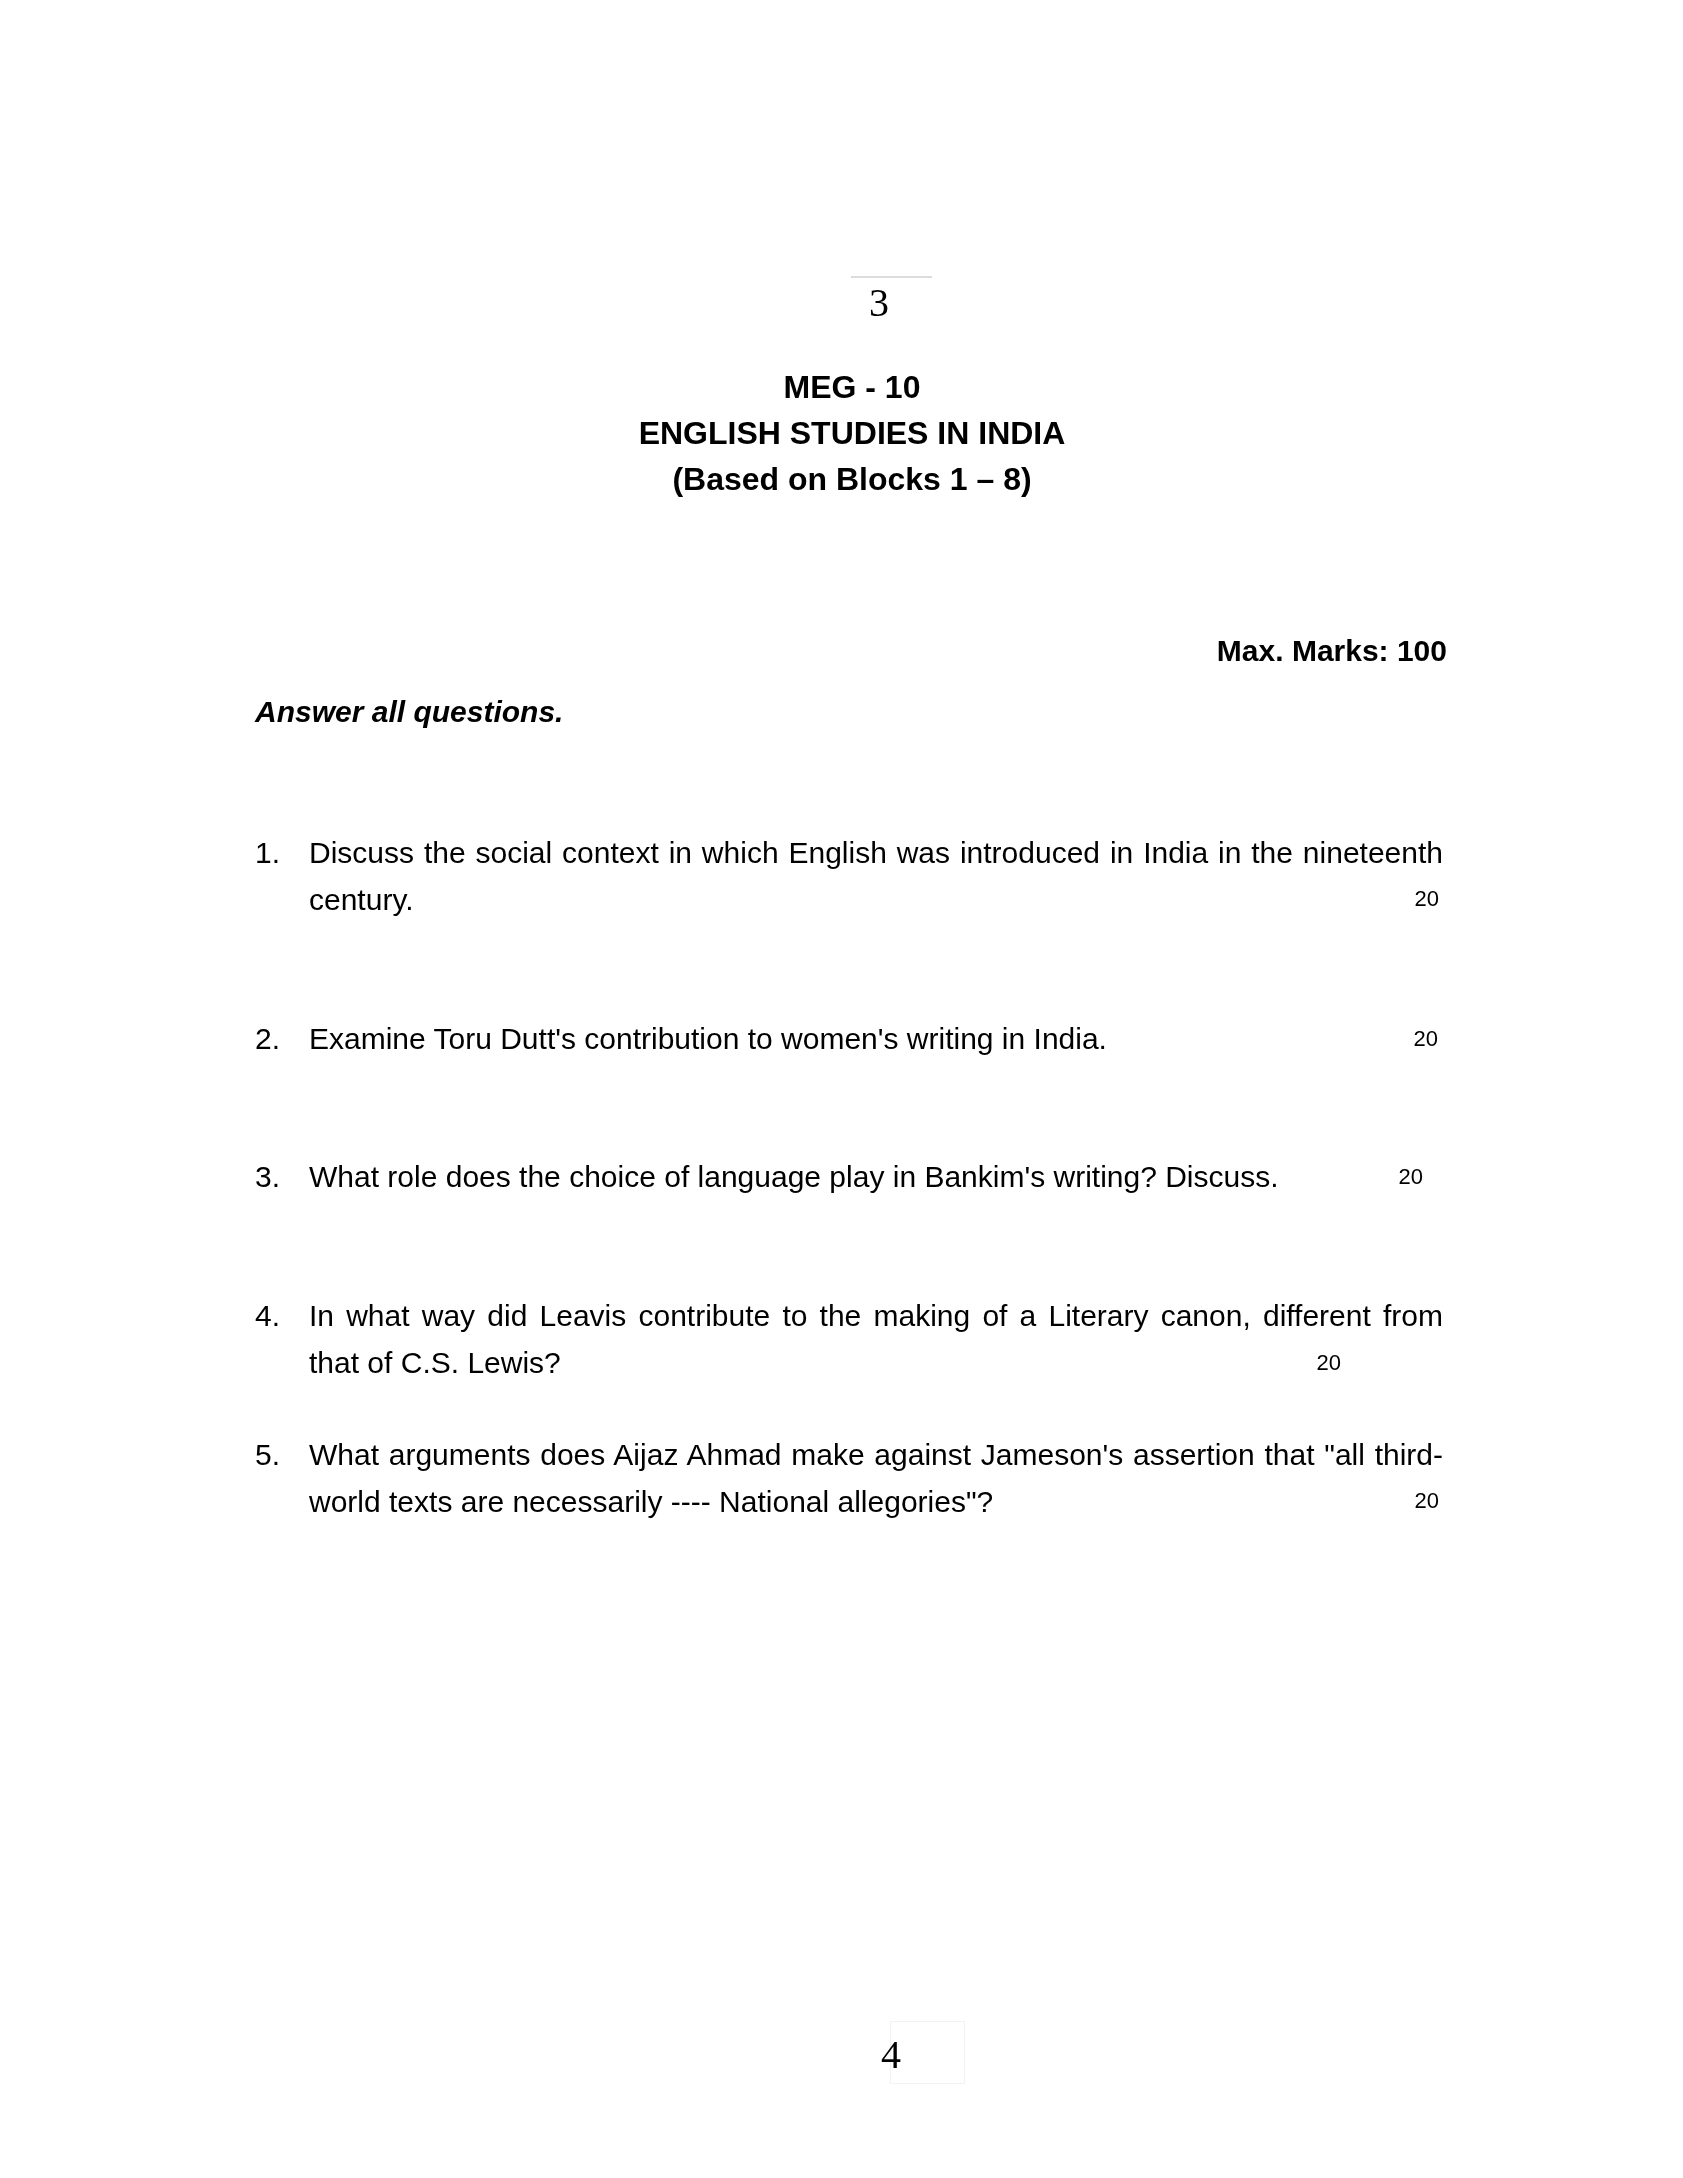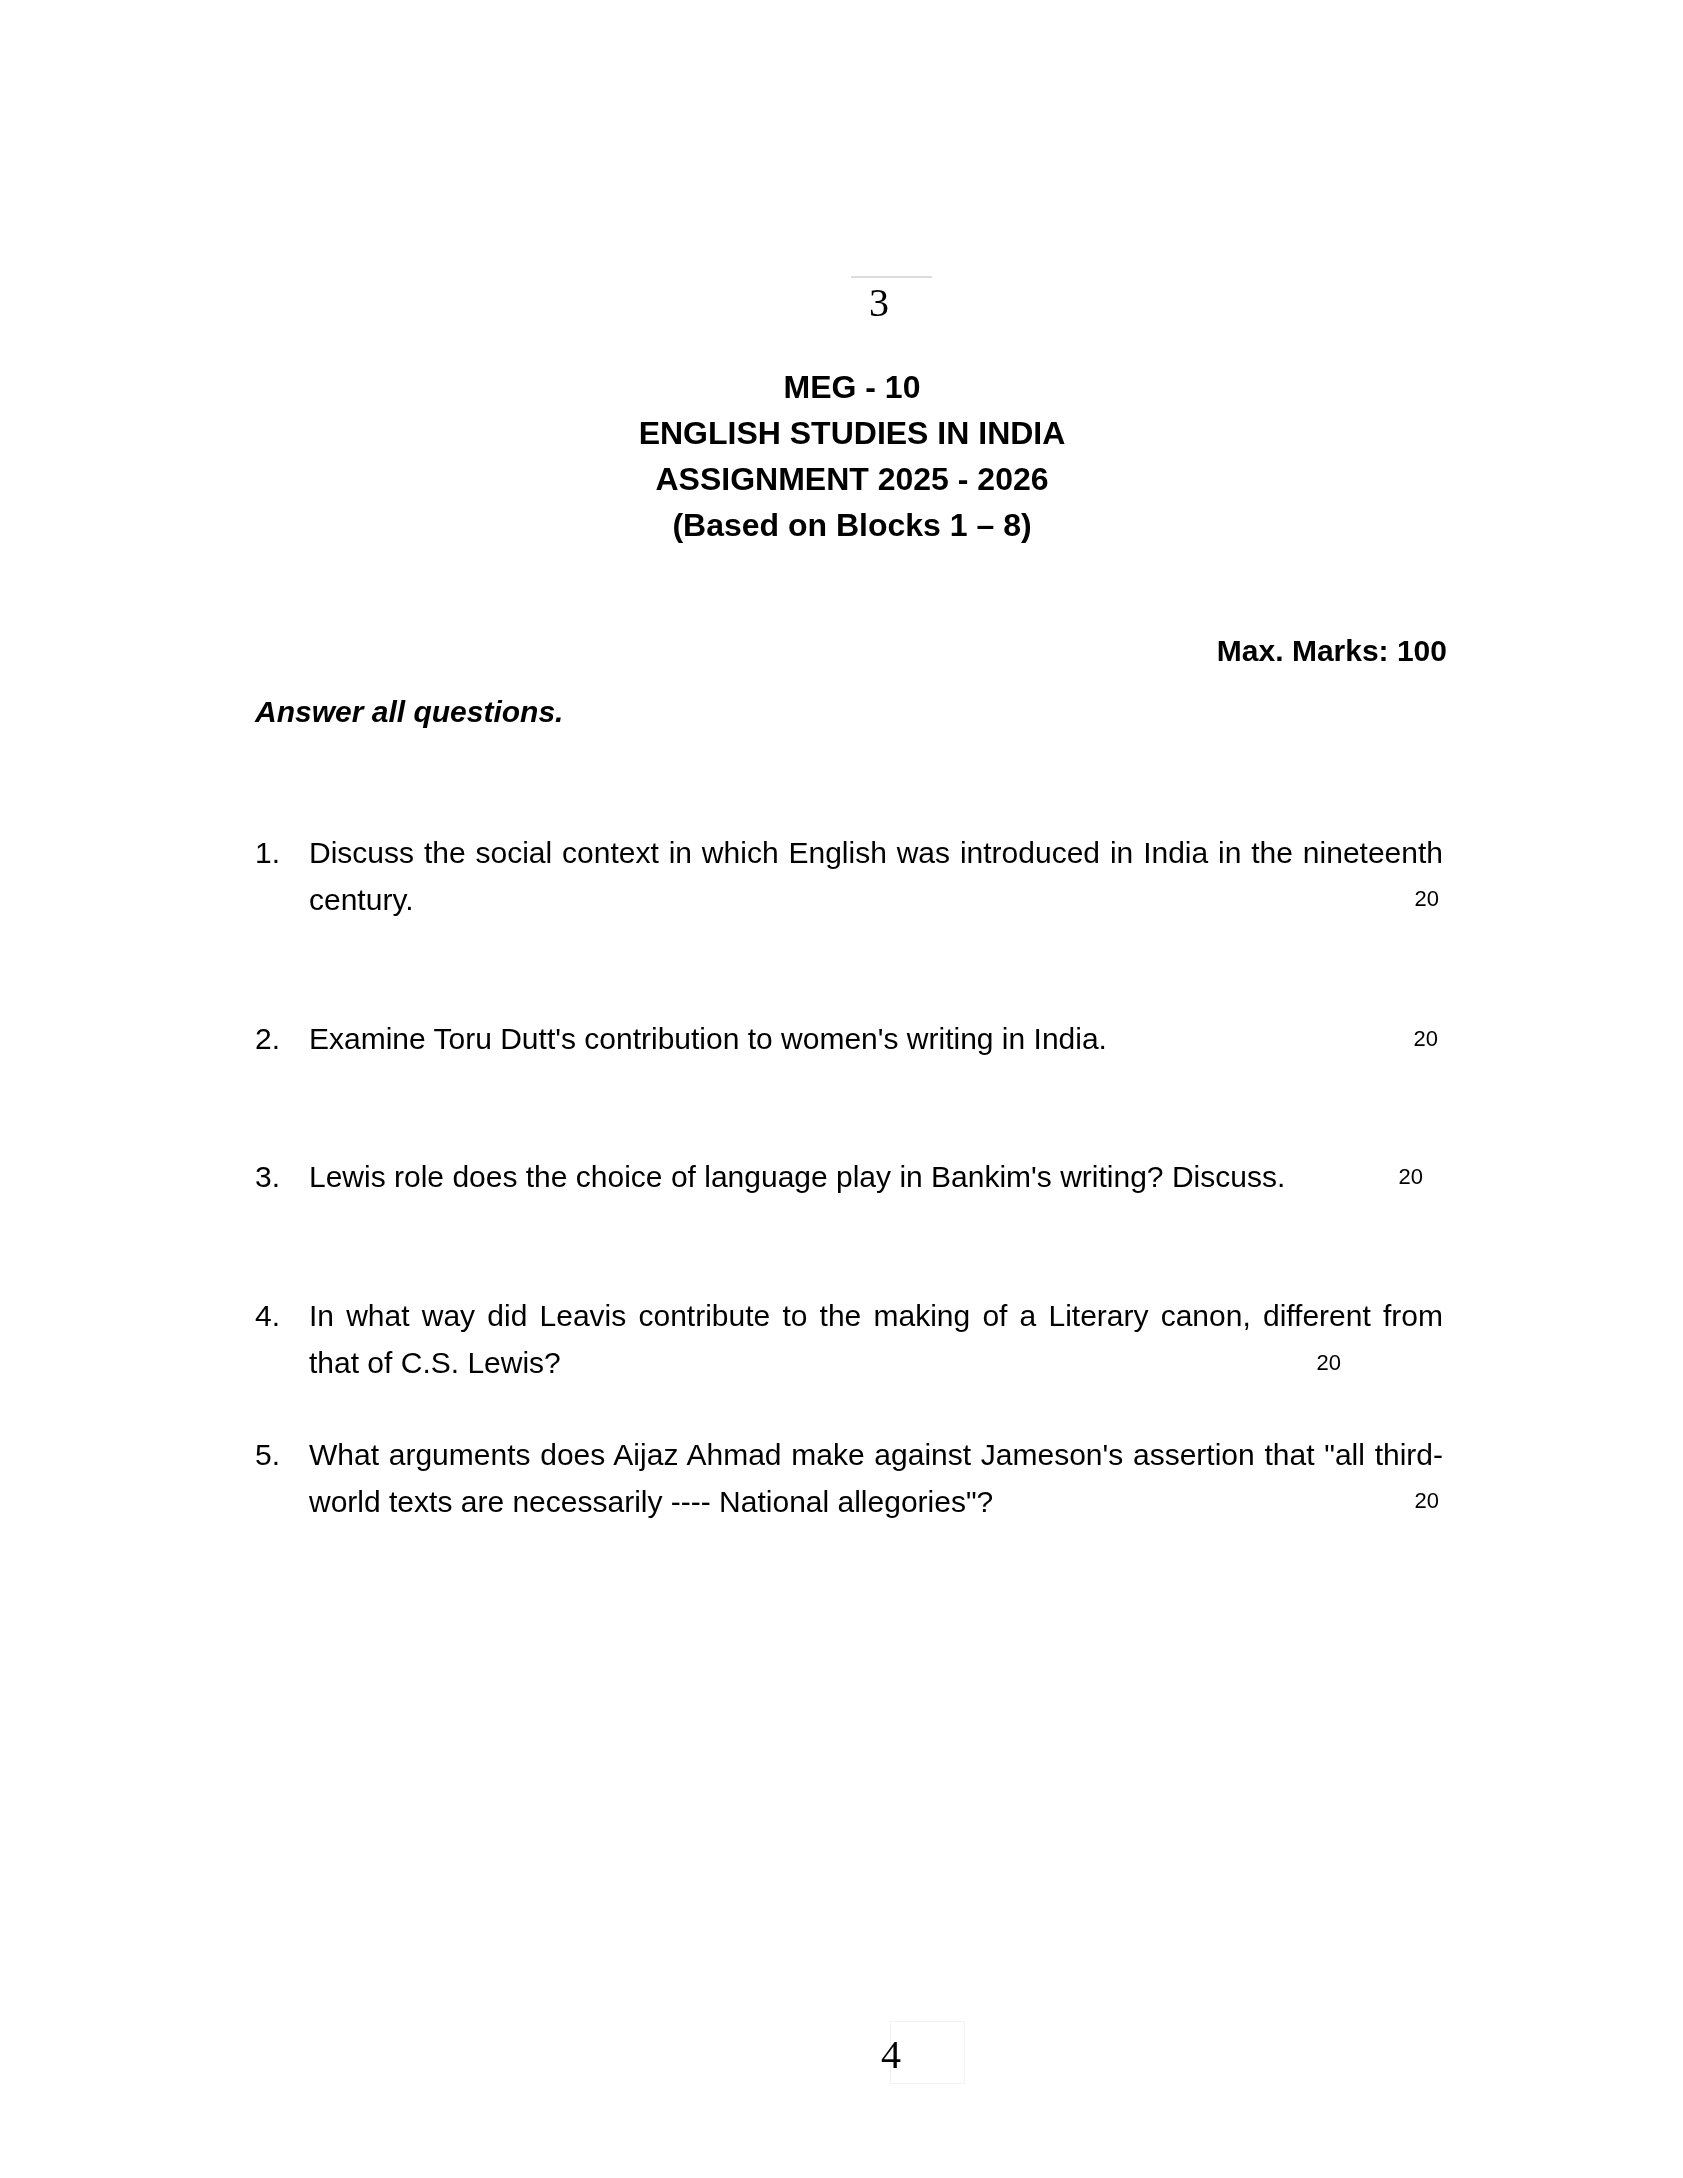--- a/index.html
+++ b/index.html
@@ -50,21 +50,20 @@
 
 <div class="page">
 
   <div class="abs artifact-line"></div>
 
   <div class="abs pagenum" style="left:859px;top:279px;width:40px;">3</div>
 
   <div class="abs header-block">
     <div>MEG - 10</div>
     <div>ENGLISH STUDIES IN INDIA</div>
-    <div>ASSIGNMENT 2025 - 2026</div>
     <div>(Based on Blocks 1 – 8)</div>
   </div>
 
   <div class="abs bold-line" style="top:603px;right:236px;margin-top:24px;">Max. Marks: 100</div>
 
   <div class="abs bold-line" style="top:688px;left:255px;font-style:italic;">Answer all questions.</div>
 
   <div class="abs body-text question" style="top:829px;">
     <span class="qnum">1.</span>
     <div class="qtext">
@@ -78,21 +77,21 @@
     <span class="qnum">2.</span>
     <div class="qtext">
       <div class="line">Examine Toru Dutt's contribution to women's writing in India.</div>
     </div>
   </div>
   <span class="marks" style="top:1015px;right:245px;">20</span>
 
   <div class="abs body-text question" style="top:1153px;">
     <span class="qnum">3.</span>
     <div class="qtext">
-      <div class="line">Lewis role does the choice of language play in Bankim's writing? Discuss.</div>
+      <div class="line">What role does the choice of language play in Bankim's writing? Discuss.</div>
     </div>
   </div>
   <span class="marks" style="top:1153px;right:260px;">20</span>
 
   <div class="abs body-text question" style="top:1292px;">
     <span class="qnum">4.</span>
     <div class="qtext">
       <div class="line jline">In what way did Leavis contribute to the making of a Literary canon, different from</div>
       <div class="line">that of C.S. Lewis?</div>
     </div>

